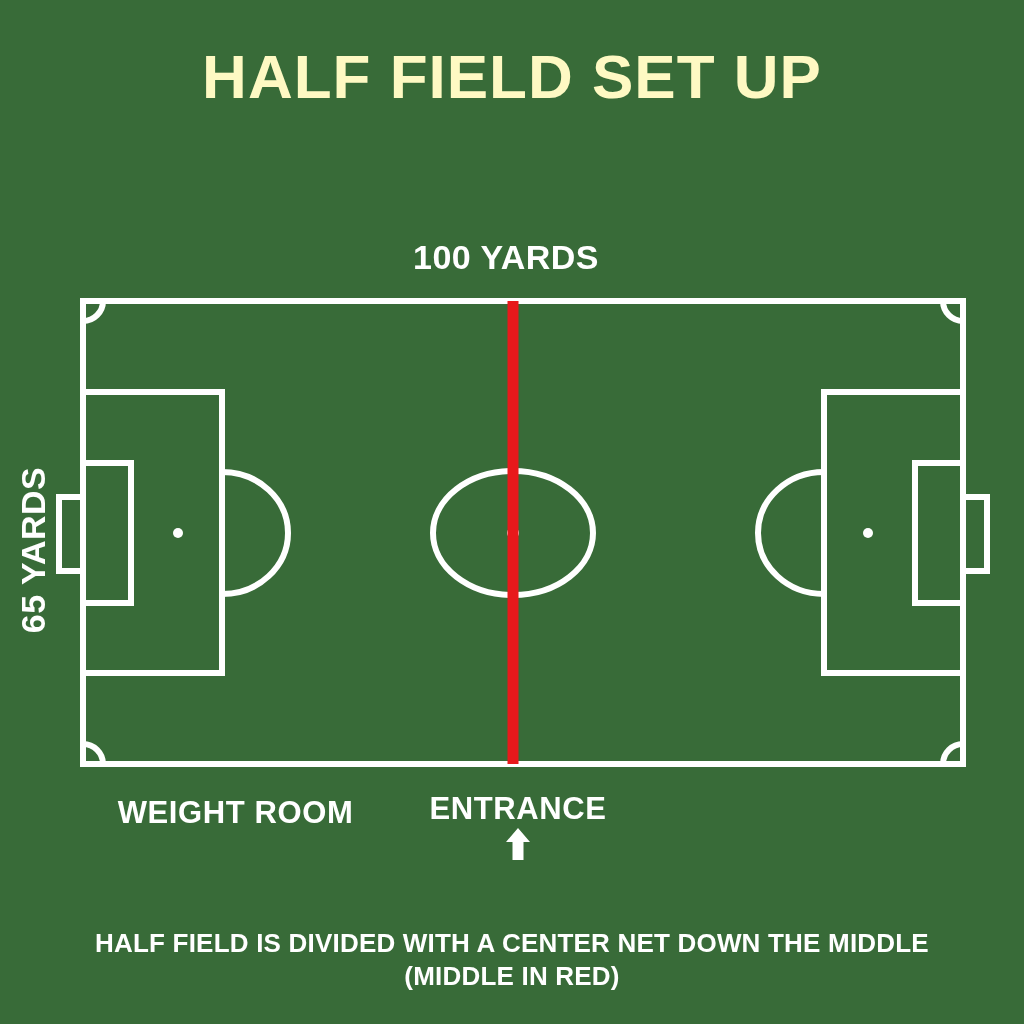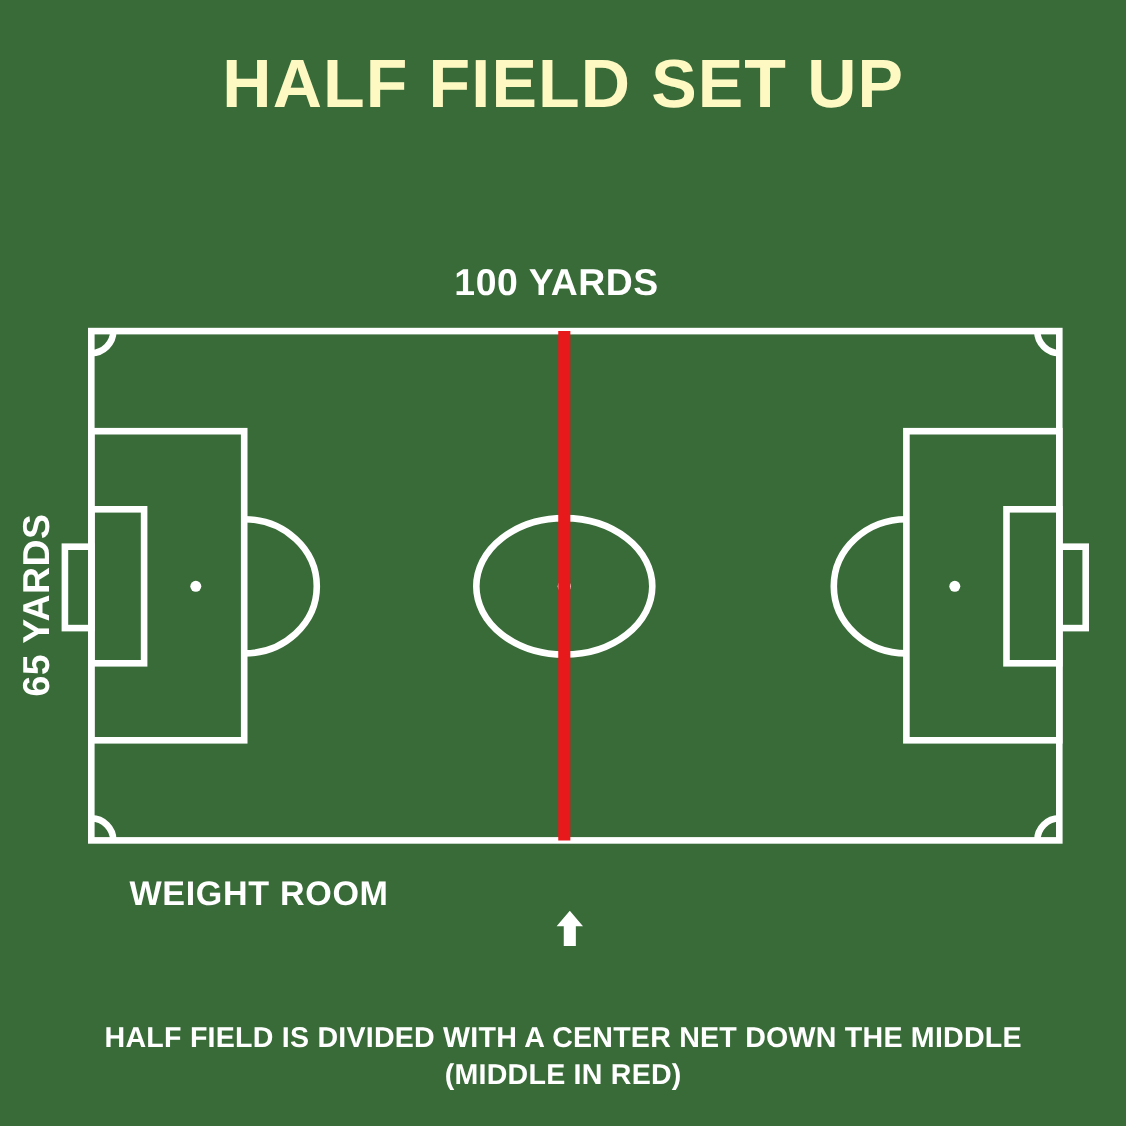--- a/index.html
+++ b/index.html
@@ -154,20 +154,21 @@
 
     <circle cx="178" cy="533" r="5" fill="#FFFFFF"></circle>
     <circle cx="868" cy="533" r="5" fill="#FFFFFF"></circle>
     <circle cx="513" cy="533" r="6" fill="#FFFFFF"></circle>
 
     <line x1="513" y1="301" x2="513" y2="764" stroke="#E8191B" stroke-width="11"></line>
   </svg>
 
   <div class="zone-label zone-weight">WEIGHT ROOM</div>
 
+  <div class="zone-label zone-entrance">ENTRANCE</div>
 
 
   <div class="entrance-arrow">
     <svg width="26" height="32" viewBox="0 0 26 32">
       <path d="M13 0 L25 14 L18.5 14 L18.5 32 L7.5 32 L7.5 14 L1 14 Z" fill="#FFFFFF"></path>
     </svg>
   </div>
 
   <div class="caption">
     <span>HALF FIELD IS DIVIDED WITH A CENTER NET DOWN THE MIDDLE</span>

